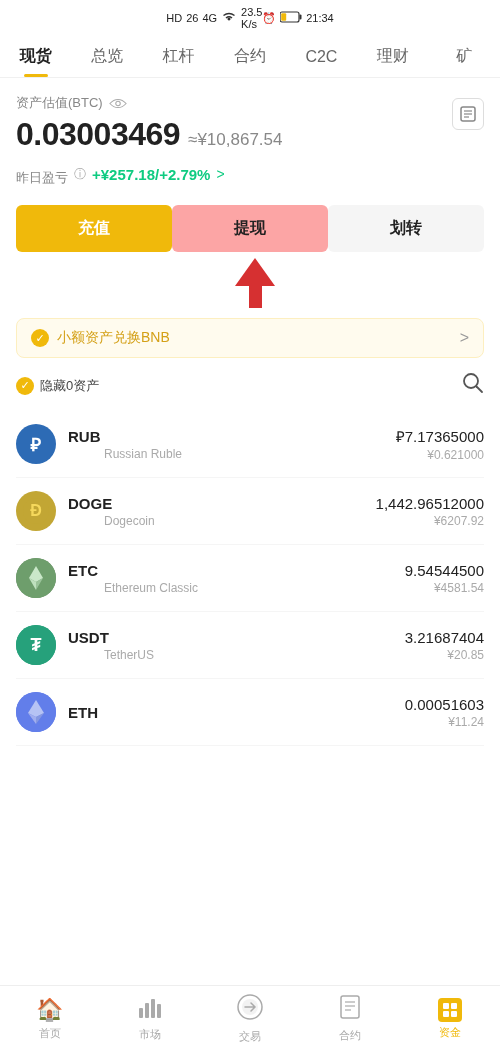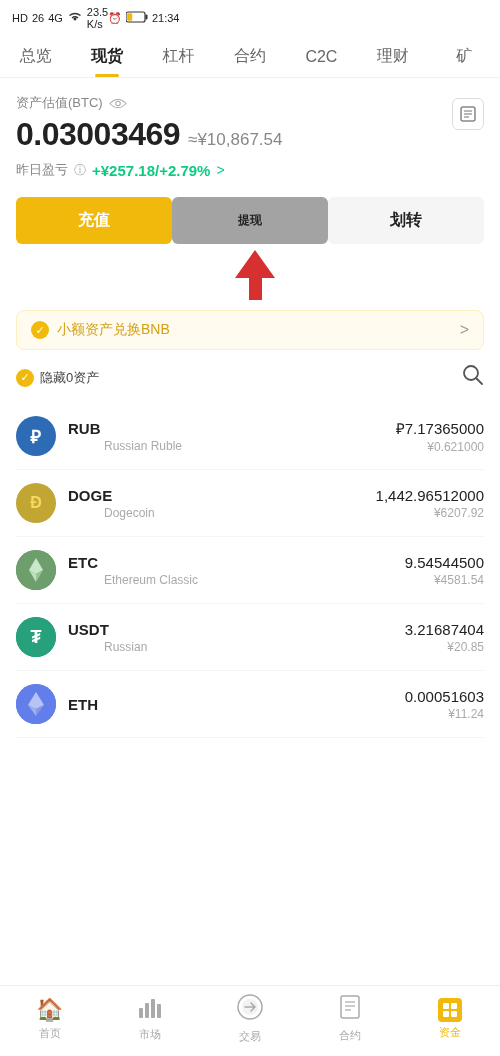--- a/index.html
+++ b/index.html
@@ -10,21 +10,21 @@
       background: #fff;
       font-family: -apple-system, 'PingFang SC', 'Microsoft YaHei', sans-serif;
       font-size: 14px;
       color: #222;
     }
 
     
     .status-bar {
       background: #fff;
       display: flex;
-      justify-content: flex-start;
+      justify-content: center;
       align-items: center;
       padding: 6px 12px 4px;
       font-size: 12px;
     }
     .status-left { display: flex; gap: 4px; align-items: center; font-size: 11px; }
     .status-right { display: flex; gap: 4px; align-items: center; font-size: 11px; }
 
     
     .top-nav {
       display: flex;
@@ -105,21 +105,21 @@
       color: #666;
       font-size: 16px;
       margin-top: 4px;
     }
     .pnl-row {
       display: flex;
       align-items: center;
       gap: 6px;
       margin-top: 8px;
     }
-    .pnl-label { color: #888; font-size: 13px; }
+    .pnl-label { color: #888; font-size: 13px; margin-top: 8px; }
     .pnl-info { color: #aaa; font-size: 12px; }
     .pnl-value { color: #0ecb81; font-size: 15px; font-weight: bold; }
     .pnl-arrow { color: #0ecb81; font-size: 14px; }
 
     
     .action-row {
       display: flex;
       margin-top: 18px;
     }
     .btn-deposit {
@@ -128,26 +128,26 @@
       color: #fff;
       border: none;
       border-radius: 6px;
       padding: 13px 0;
       font-size: 16px;
       font-weight: bold;
       cursor: pointer;
     }
     .btn-withdraw {
       flex: 1;
-      background: #a3a3a3;
+      background: #fca5a5;
       color: #222;
       border: none;
       border-radius: 6px;
       padding: 13px 0;
-      font-size: 12px;
+      font-size: 16px;
       font-weight: bold;
       cursor: pointer;
       position: relative;
     }
     .btn-transfer {
       flex: 1;
       background: #f5f5f5;
       color: #222;
       border: none;
       border-radius: 6px;
@@ -337,22 +337,22 @@
         <rect x="0" y="1" width="19" height="10" rx="2" ry="2" stroke="#333" stroke-width="1.2" fill="none"></rect>
         <rect x="19.5" y="3.5" width="2" height="5" rx="1" fill="#333"></rect>
         <rect x="1.2" y="2.2" width="5" height="7.6" rx="1" fill="#F0B90B"></rect>
       </svg>
     </span>
     <span>21:34</span>
   </div>
 </div>
 
 <div class="top-nav">
+  <div class="nav-item active">现货</div>
   <div class="nav-item">总览</div>
-  <div class="nav-item active">现货</div>
   <div class="nav-item">杠杆</div>
   <div class="nav-item">合约</div>
   <div class="nav-item">C2C</div>
   <div class="nav-item">理财</div>
   <div class="nav-item">矿</div>
 </div>
 
 <div class="main">
 
   <div class="asset-header">
@@ -474,21 +474,21 @@
 
     <div class="coin-item">
       <div class="coin-icon usdt">
         <svg width="40" height="40" viewBox="0 0 40 40">
           <circle cx="20" cy="20" r="20" fill="#26a17b"></circle>
           <text x="20" y="26" text-anchor="middle" font-size="18" fill="#fff" font-weight="bold">₮</text>
         </svg>
       </div>
       <div class="coin-info">
         <div class="coin-name">USDT</div>
-        <div class="coin-fullname">Russian</div>
+        <div class="coin-fullname">TetherUS</div>
       </div>
       <div class="coin-amount">
         <div class="coin-qty">3.21687404</div>
         <div class="coin-cny">¥20.85</div>
       </div>
     </div>
 
     <div class="coin-item">
       <div class="coin-icon eth">
         <svg width="40" height="40" viewBox="0 0 40 40">

